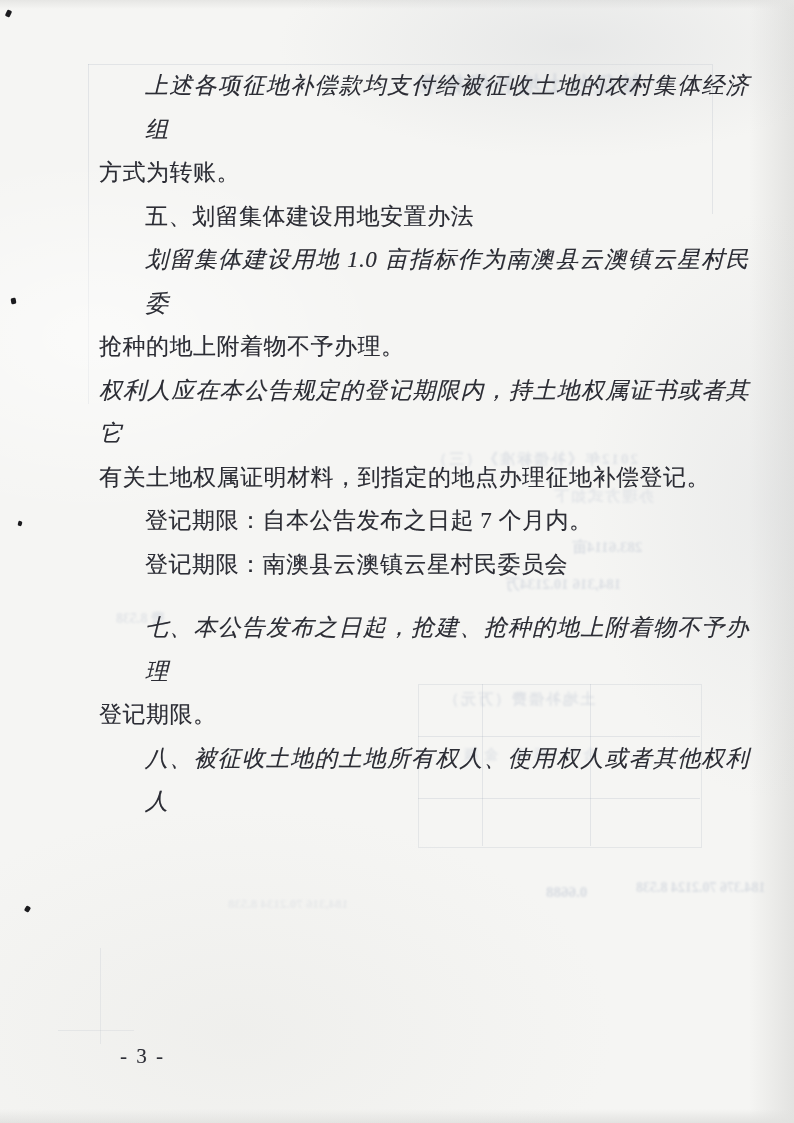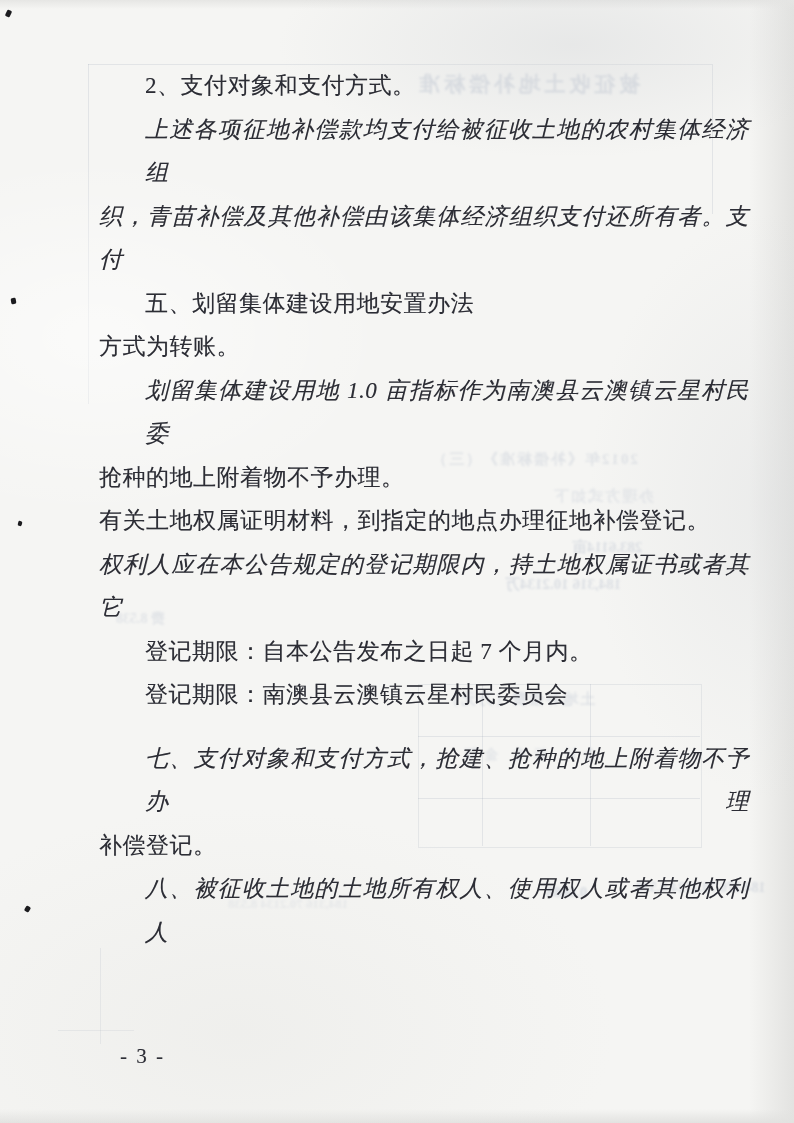--- a/index.html
+++ b/index.html
@@ -107,32 +107,30 @@
   <div class="ghost g8">0.6688</div>
   <div class="ghost g9">184.376 70.2124 8.538</div>
   <div class="ghost g10">184,316 70.2134 8.538</div>
 
   <div class="speck s1"></div>
   <div class="speck s2"></div>
   <div class="speck s3"></div>
   <div class="speck s4"></div>
 
   <div class="textcol">
-    <div class="line indent">2、支付对象和支付方式。</div>
     <div class="line indent full">上述各项征地补偿款均支付给被征收土地的农村集体经济组</div>
-    <div class="line full">织，青苗补偿及其他补偿由该集体经济组织支付还所有者。支付</div>
+    <div class="line">方式为转账。</div>
     <div class="line indent">五、划留集体建设用地安置办法</div>
-    <div class="line">方式为转账。</div>
     <div class="line indent full">划留集体建设用地 1.0 亩指标作为南澳县云澳镇云星村民委</div>
     <div class="line">抢种的地上附着物不予办理。</div>
+    <div class="line full">权利人应在本公告规定的登记期限内，持土地权属证书或者其它</div>
     <div class="line">有关土地权属证明材料，到指定的地点办理征地补偿登记。</div>
-    <div class="line full">权利人应在本公告规定的登记期限内，持土地权属证书或者其它</div>
     <div class="line indent">登记期限：自本公告发布之日起 7 个月内。</div>
     <div class="line indent">登记期限：南澳县云澳镇云星村民委员会</div>
-    <div class="line indent full gap-before">七、支付对象和支付方式，抢建、抢种的地上附着物不予办理</div>
-    <div class="line">补偿登记。</div>
+    <div class="line indent full gap-before">七、本公告发布之日起，抢建、抢种的地上附着物不予办理</div>
+    <div class="line">登记期限。</div>
     <div class="line indent full">八、被征收土地的土地所有权人、使用权人或者其他权利人</div>
 
   </div>
 
   <div class="pagenum">- 3 -</div>
 
 </div>
 
 </body></html>

